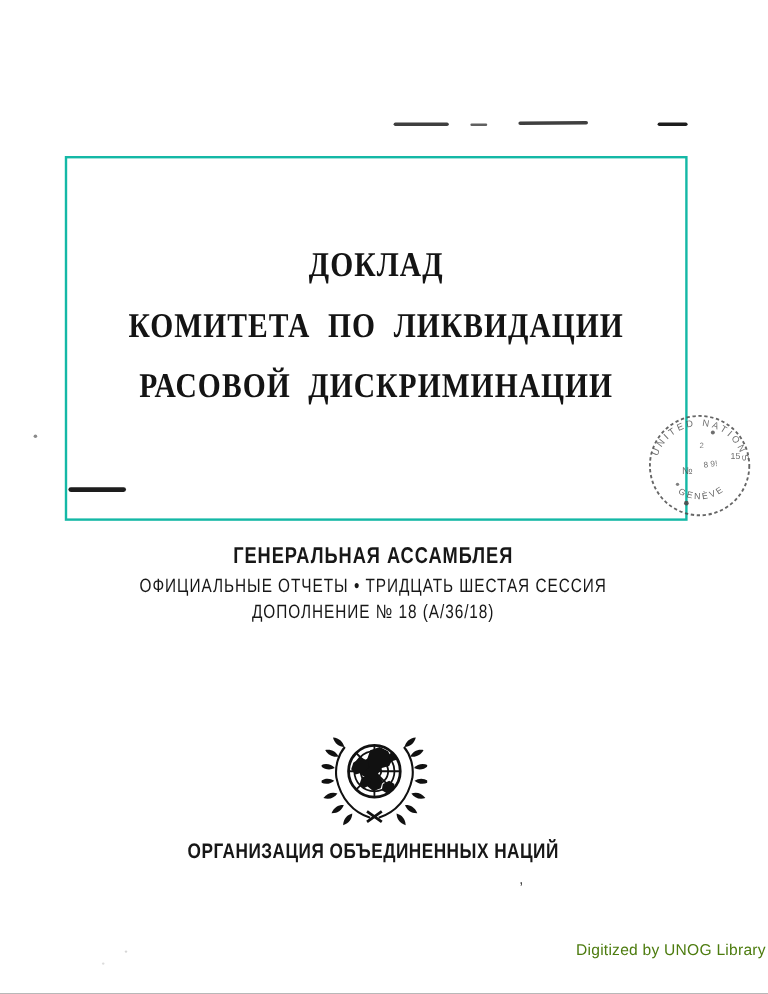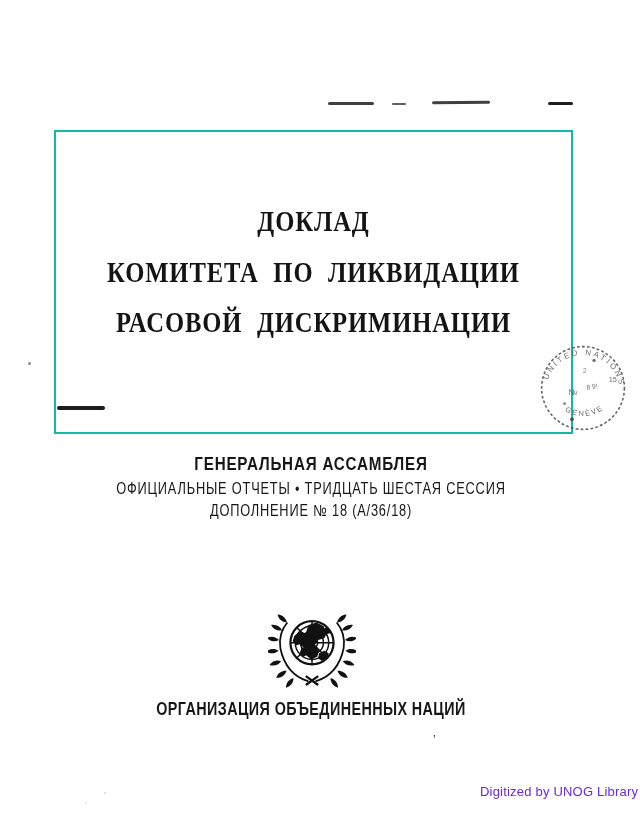--- a/index.html
+++ b/index.html
@@ -61,21 +61,21 @@
     top:701px;font-size:17.5px;font-weight:bold;
     letter-spacing:0.5px;transform:scaleX(0.82);
   }
   
   .emblem{position:absolute;left:268px;top:604px;width:88px;height:88px;}
   
   .stamp{position:absolute;left:537px;top:342px;width:92px;height:92px;z-index:5;}
   
   .watermark{
     position:absolute;left:480px;top:785px;width:150px;
-    font-size:13px;color:#6d28d9;letter-spacing:0.2px;
+    font-size:13px;color:#4d7c0f;letter-spacing:0.2px;
     text-align:left;line-height:1;white-space:nowrap;
   }
   
   .speck{position:absolute;background:#8a8a8a;border-radius:50%;}
   .speck-quote{
     position:absolute;left:433px;top:733px;
     font-size:13px;color:#3d3d3d;line-height:1;
   }
 </style>
 </head>

